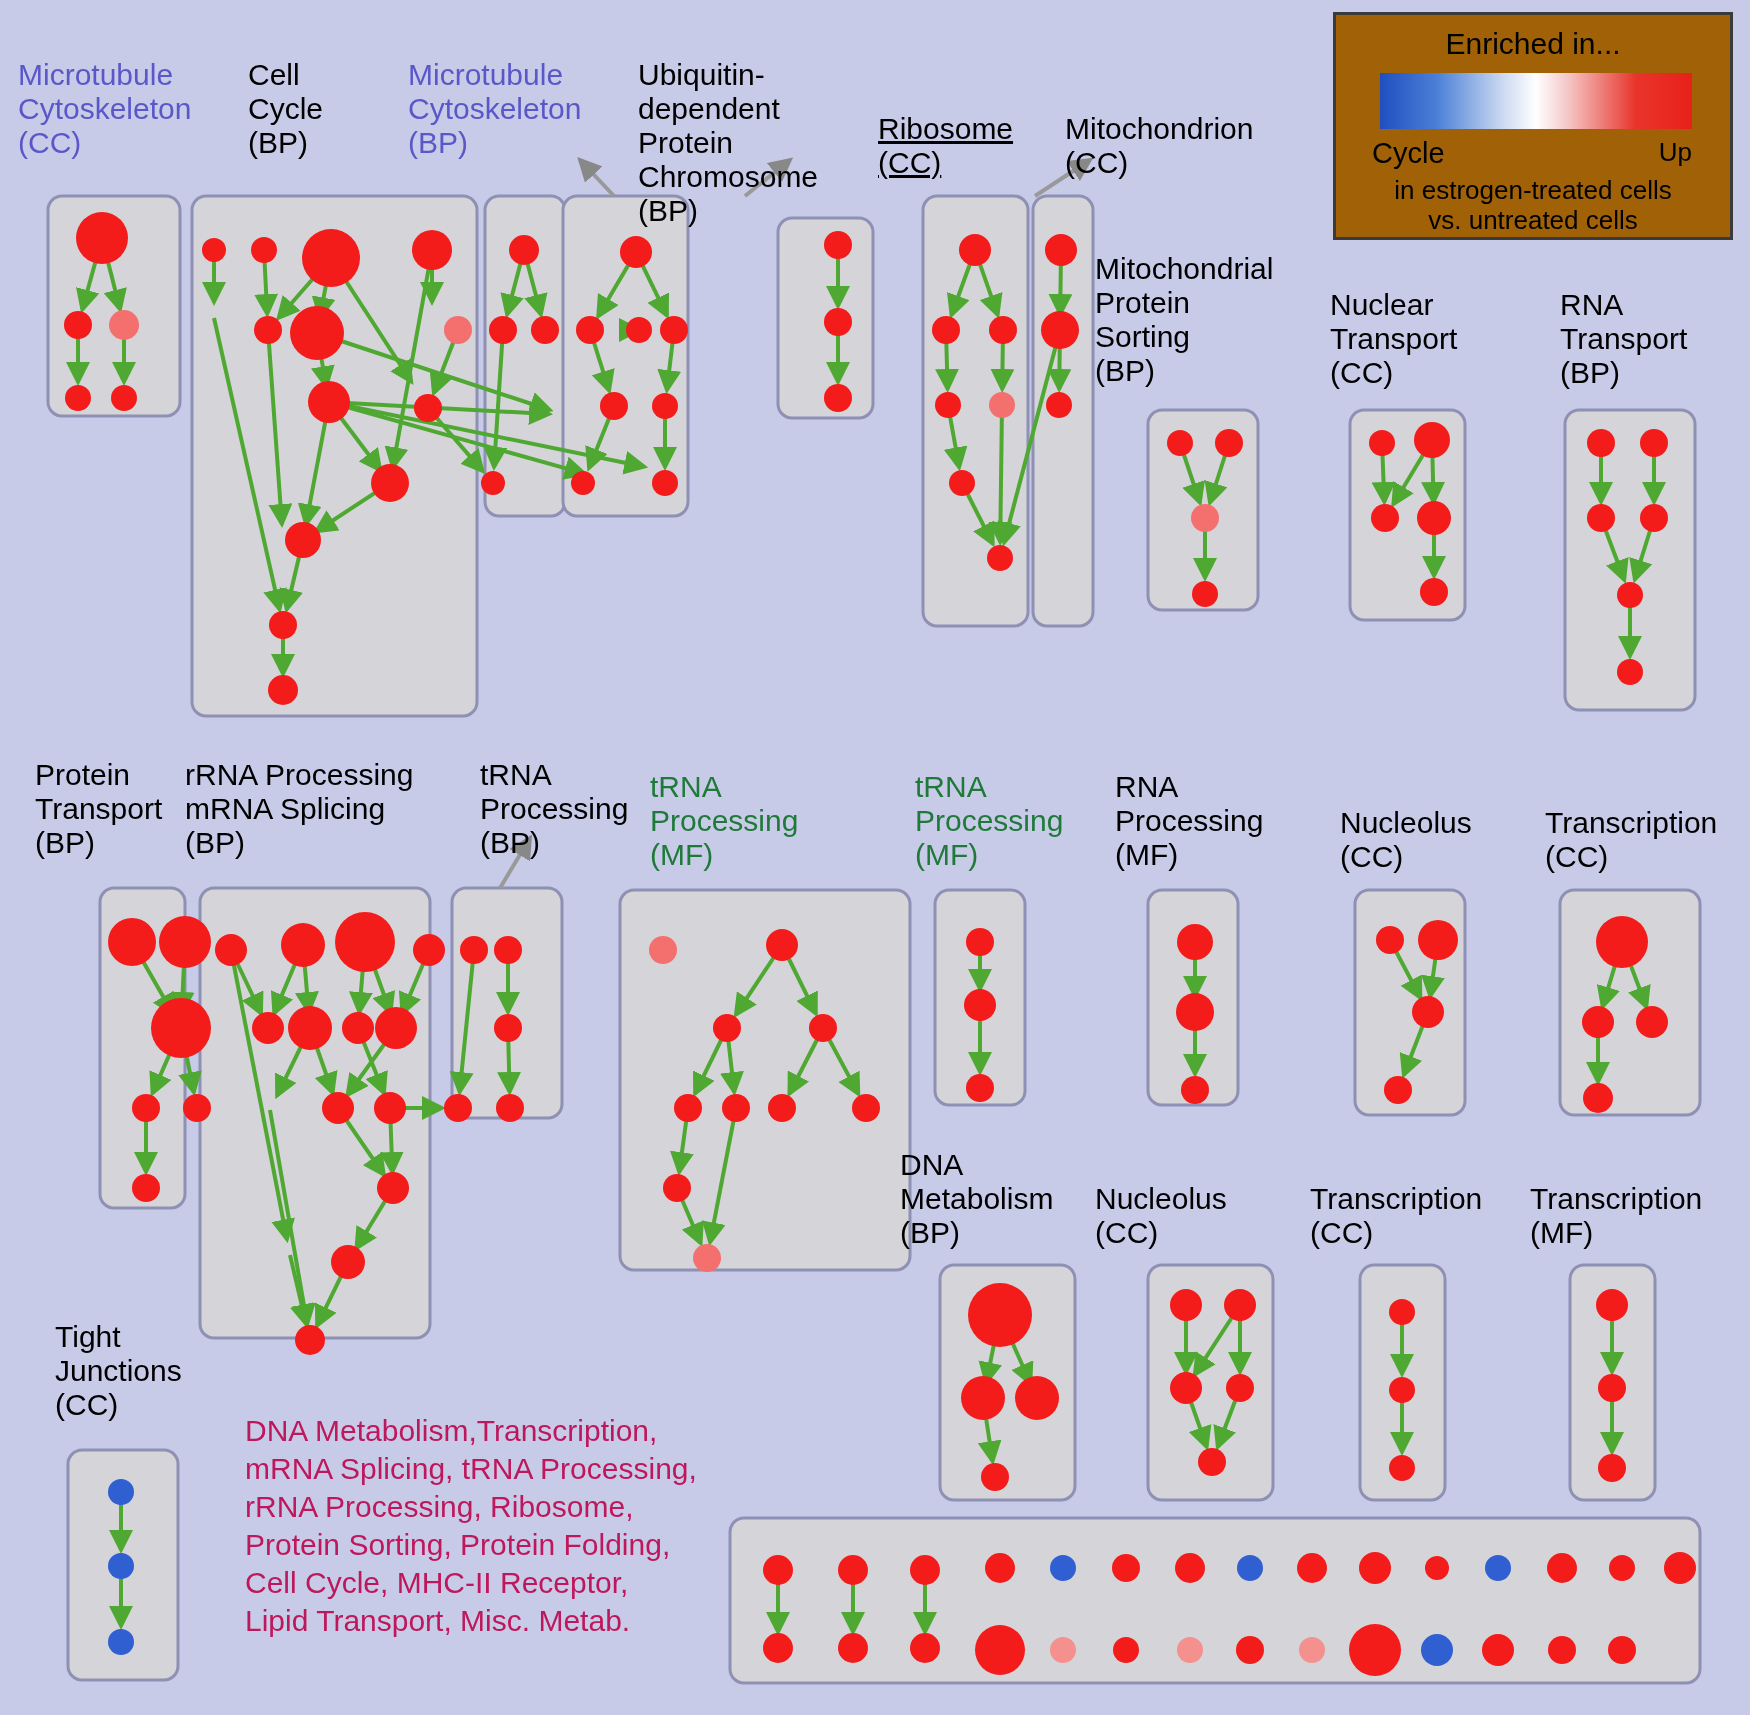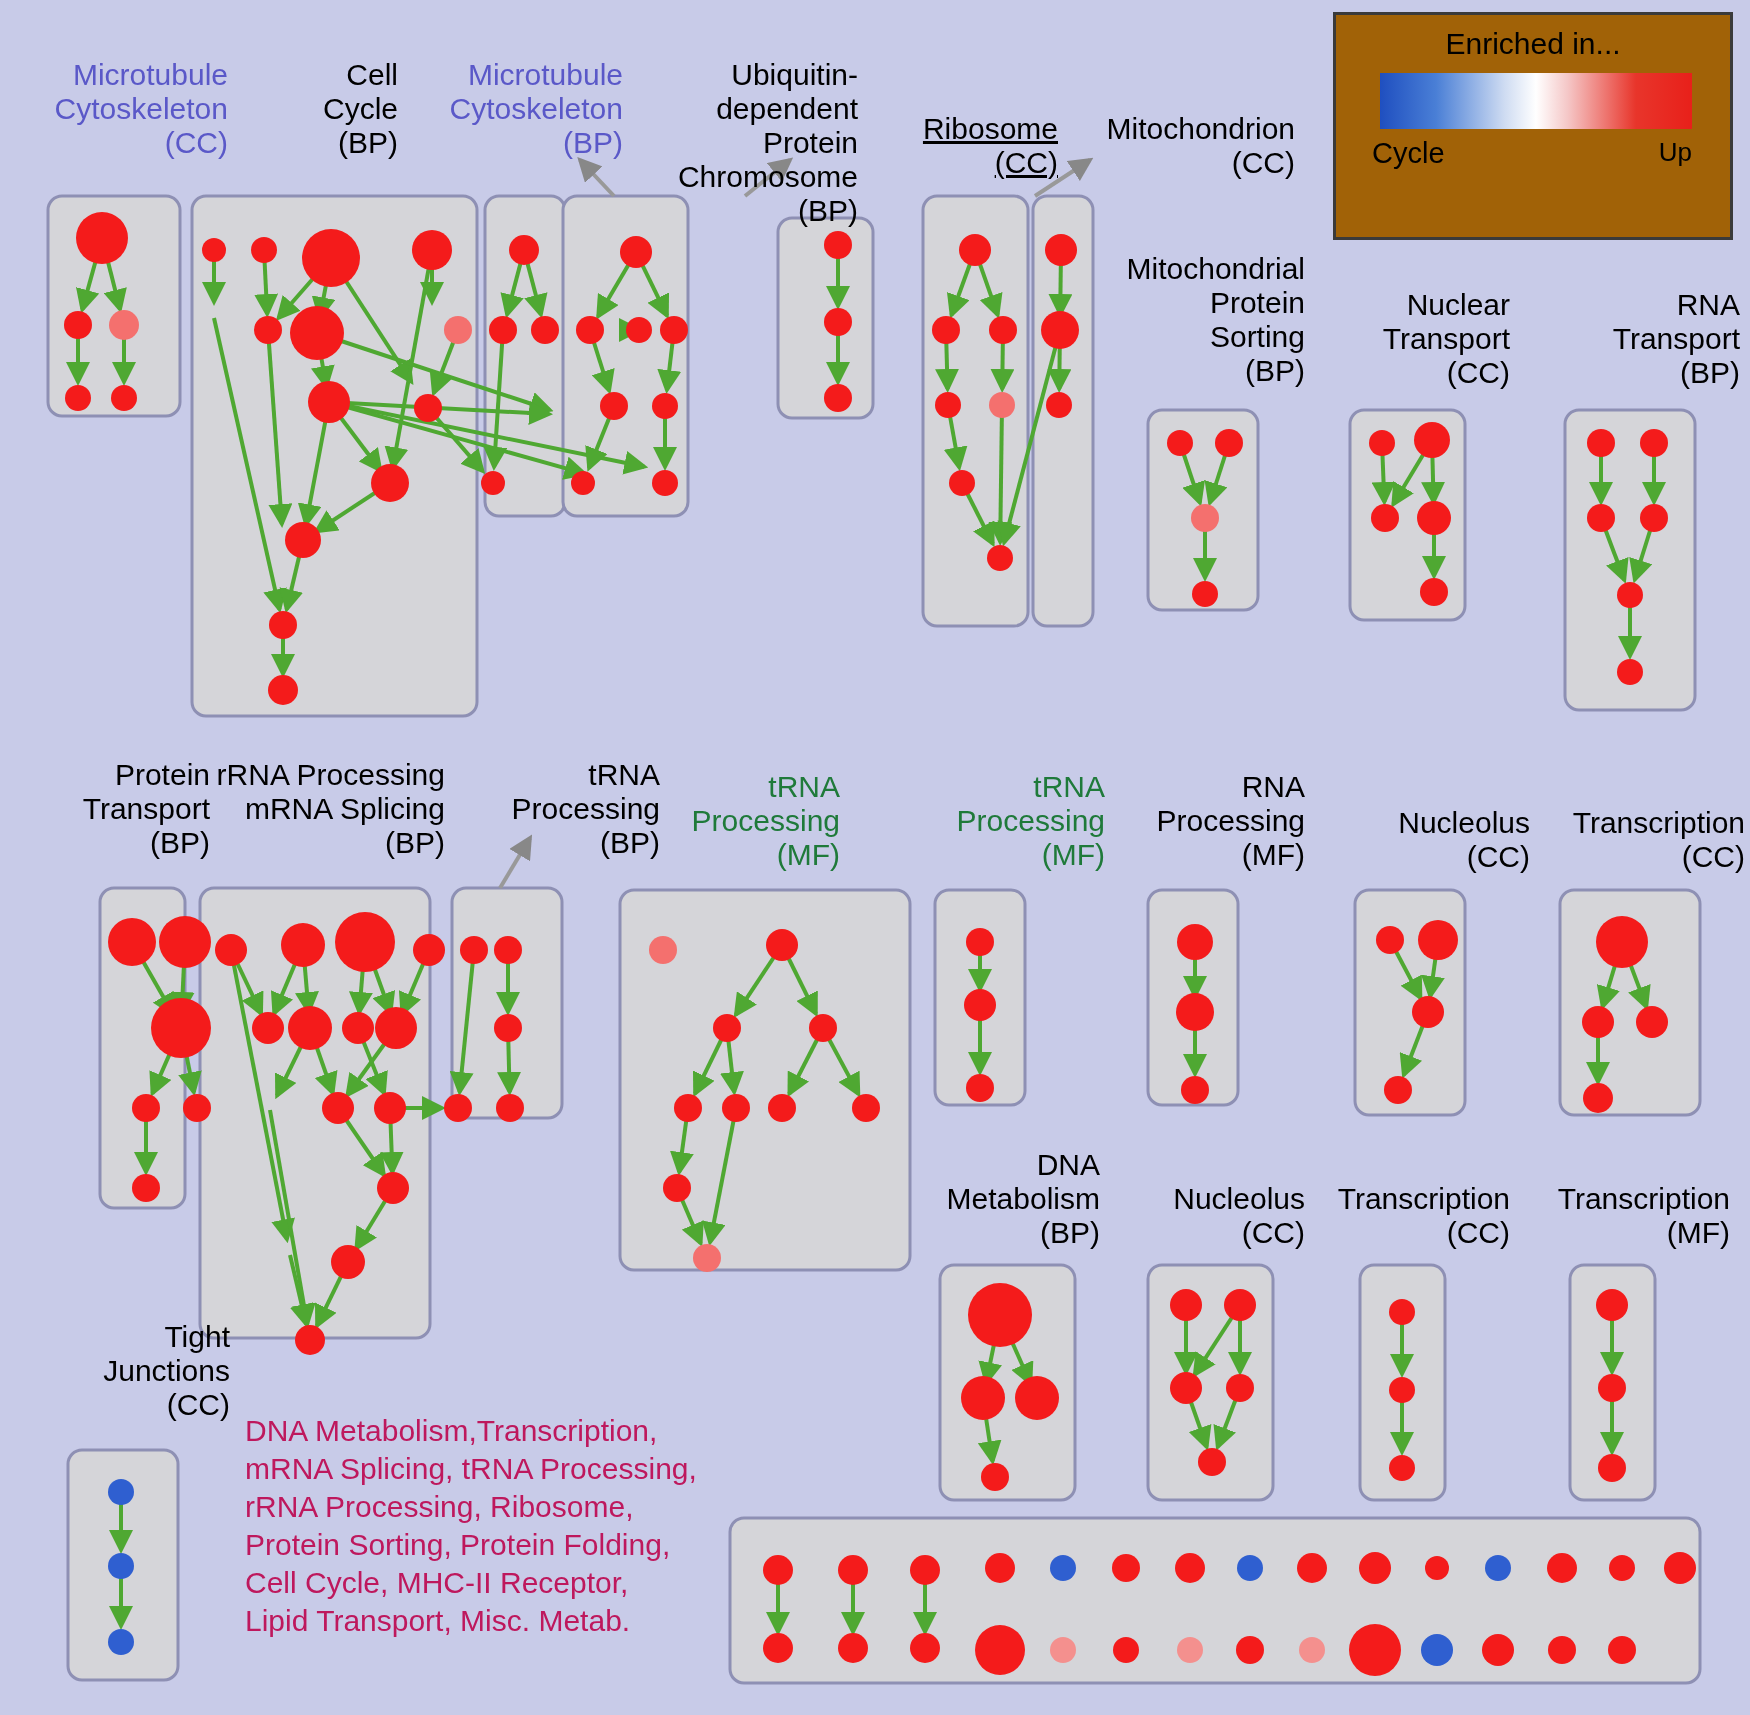--- a/index.html
+++ b/index.html
@@ -9,21 +9,21 @@
     font-family:"Liberation Sans", sans-serif;
     position:relative;
     overflow:hidden;
   }
   #canvas{position:absolute;left:0;top:0;width:1750px;height:1715px;}
   .lbl{
     position:absolute;
     color:#000;
     font-size:30px;
     line-height:34px;
-    text-align:right;
+    text-align:left;
     white-space:pre-line;
     font-family:"Liberation Sans", sans-serif;
   }
   .lbl.purple{color:#5a58c8;}
   .lbl.green{color:#1f7a3a;}
   .legend{
     position:absolute;
     left:1333px;top:12px;width:400px;height:228px;
     background:#a16207;
     border:3px solid #3a3a3a;
@@ -443,13 +443,15 @@
 rRNA Processing, Ribosome,
 Protein Sorting, Protein Folding,
 Cell Cycle, MHC-II Receptor,
 Lipid Transport, Misc. Metab.</div>
 
 <div class="legend">
   <div class="legend-title">Enriched in...</div>
   <div class="legend-bar"></div>
   <div class="legend-down">Cycle</div>
   <div class="legend-up">Up</div>
+  <div class="legend-sub">in estrogen-treated cells
+vs. untreated cells</div>
 </div>
 
 </body></html>

